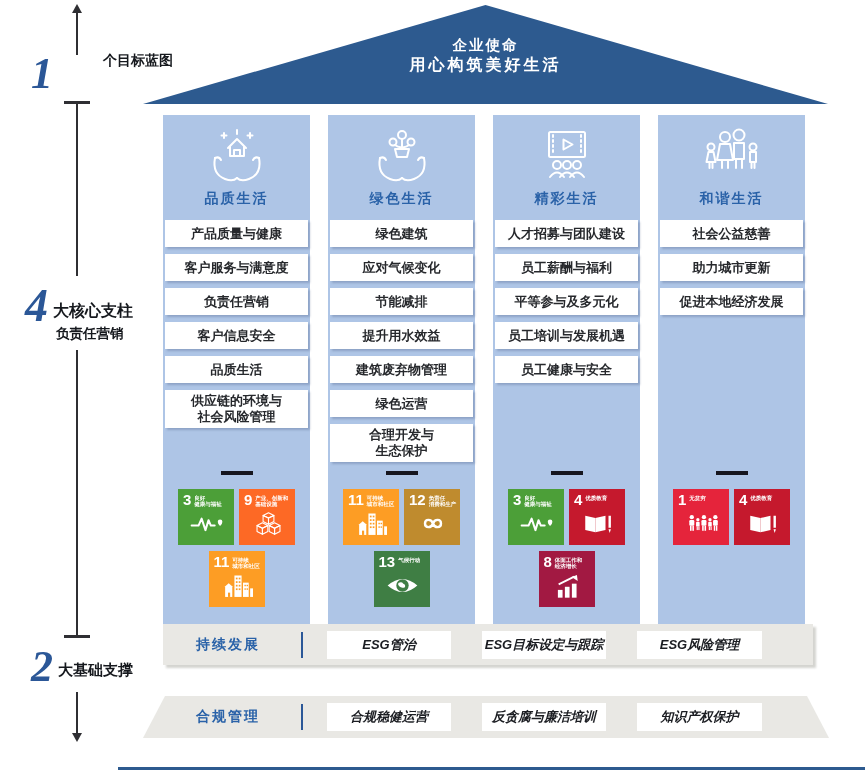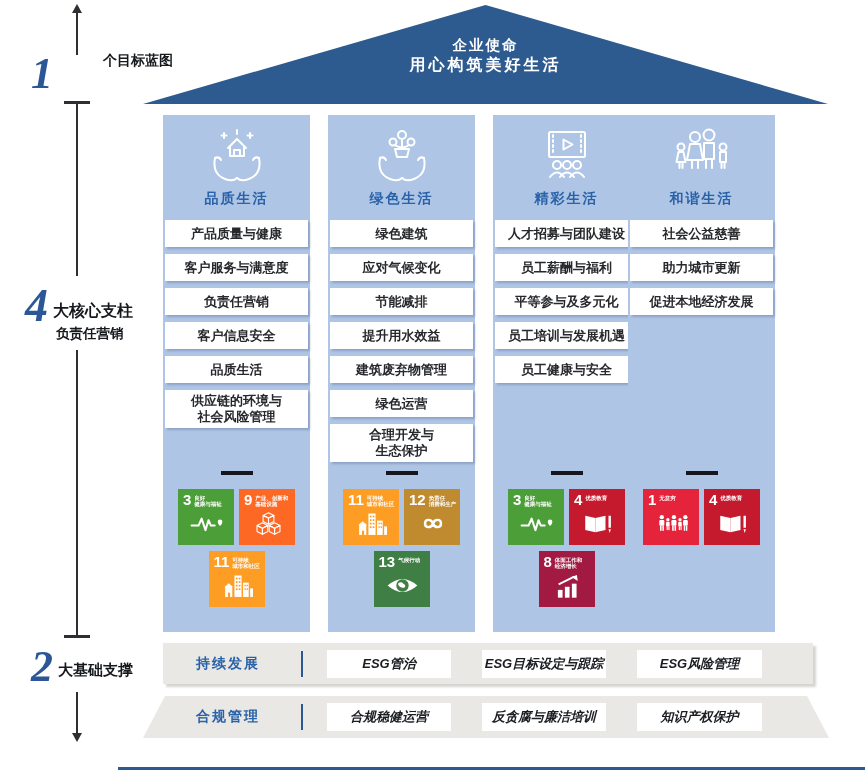--- a/index.html
+++ b/index.html
@@ -34,21 +34,21 @@
   .sdgr { position:absolute; left:0; right:0; display:flex; justify-content:center; gap:5px; }
   .sdgr.r1 { top:374px; } .sdgr.r2 { top:436px; }
   .sdg { width:56px; height:56px; color:#fff; padding:4px 3px 1px 5px; }
   .sdg-head { display:flex; }
   .sdg-num { font-size:15px; font-weight:bold; line-height:14px; }
   .sdg-t { font-size:5.5px; line-height:6px; font-weight:bold; margin-left:3px; margin-top:2px; white-space:pre-line; }
   .sdg-ic { height:33px; display:flex; align-items:center; justify-content:center; }
 
   
   .frow { position:absolute; background:#e9e8e4; filter:drop-shadow(3px 3px 1px rgba(160,160,150,.45)); }
-  .frow1 { left:163px; top:643px; width:650px; height:41px; }
+  .frow1 { left:163px; top:624px; width:650px; height:41px; }
   .frow2 { left:143px; top:696px; width:686px; height:42px; clip-path:polygon(22px 0, 664px 0, 100% 100%, 0 100%); }
   .f-lbl { position:absolute; color:#2a62a8; font-weight:bold; font-size:14px; letter-spacing:2px; top:50%; transform:translateY(-50%); }
   .f-div { position:absolute; width:2px; height:26px; top:8px; background:#2b5797; }
   .fbox  { position:absolute; height:28px; top:7px; background:#fff; display:flex; align-items:center; justify-content:center;
            font-size:13px; font-weight:bold; font-style:italic; color:#1b1d22; }
   .baseline { position:absolute; left:118px; top:767px; width:747px; height:3px; background:#2d5a8f; }
 </style>
 </head>
 <body>
 
@@ -320,21 +320,21 @@
               <rect x="14" y="16" width="6" height="14"></rect>
               <rect x="23" y="12" width="6" height="18"></rect>
             <path d="M6 13 L26 3" stroke="#fff" stroke-width="2.4" fill="none"></path>
             <polygon points="29.5,1 30.5,8.5 22.5,3.5"></polygon>
           </svg>
         </div>
       </div>
     </div>
   </div>
 
-  <div class="pillar" style="left:628px;">
+  <div class="pillar" style="left:658px;">
     <div class="p-icon">
       <svg width="76" height="58" viewBox="0 0 76 58" fill="none" stroke="#fff" stroke-width="2" stroke-linecap="round" stroke-linejoin="round">
         <circle cx="31" cy="10" r="5"></circle>
           <path d="M26 17 h10 l3 16 h-16 Z"></path>
           <path d="M28 33 v8 M34 33 v8"></path>
         <circle cx="45" cy="8" r="5.5"></circle>
           <path d="M40 16 h10 v16 h-10 Z"></path>
           <path d="M42 32 v9 M48 32 v9"></path>
         <circle cx="17" cy="20" r="3.5"></circle>
           <path d="M14.5 25 h5 l2 10 h-9 Z"></path>

